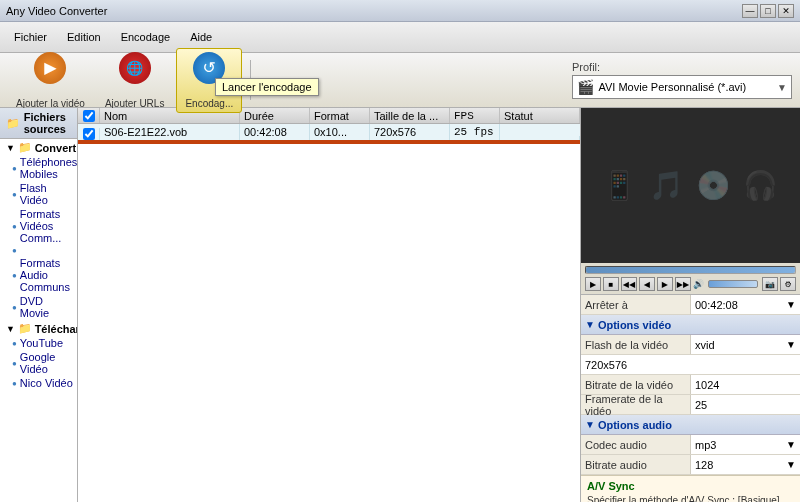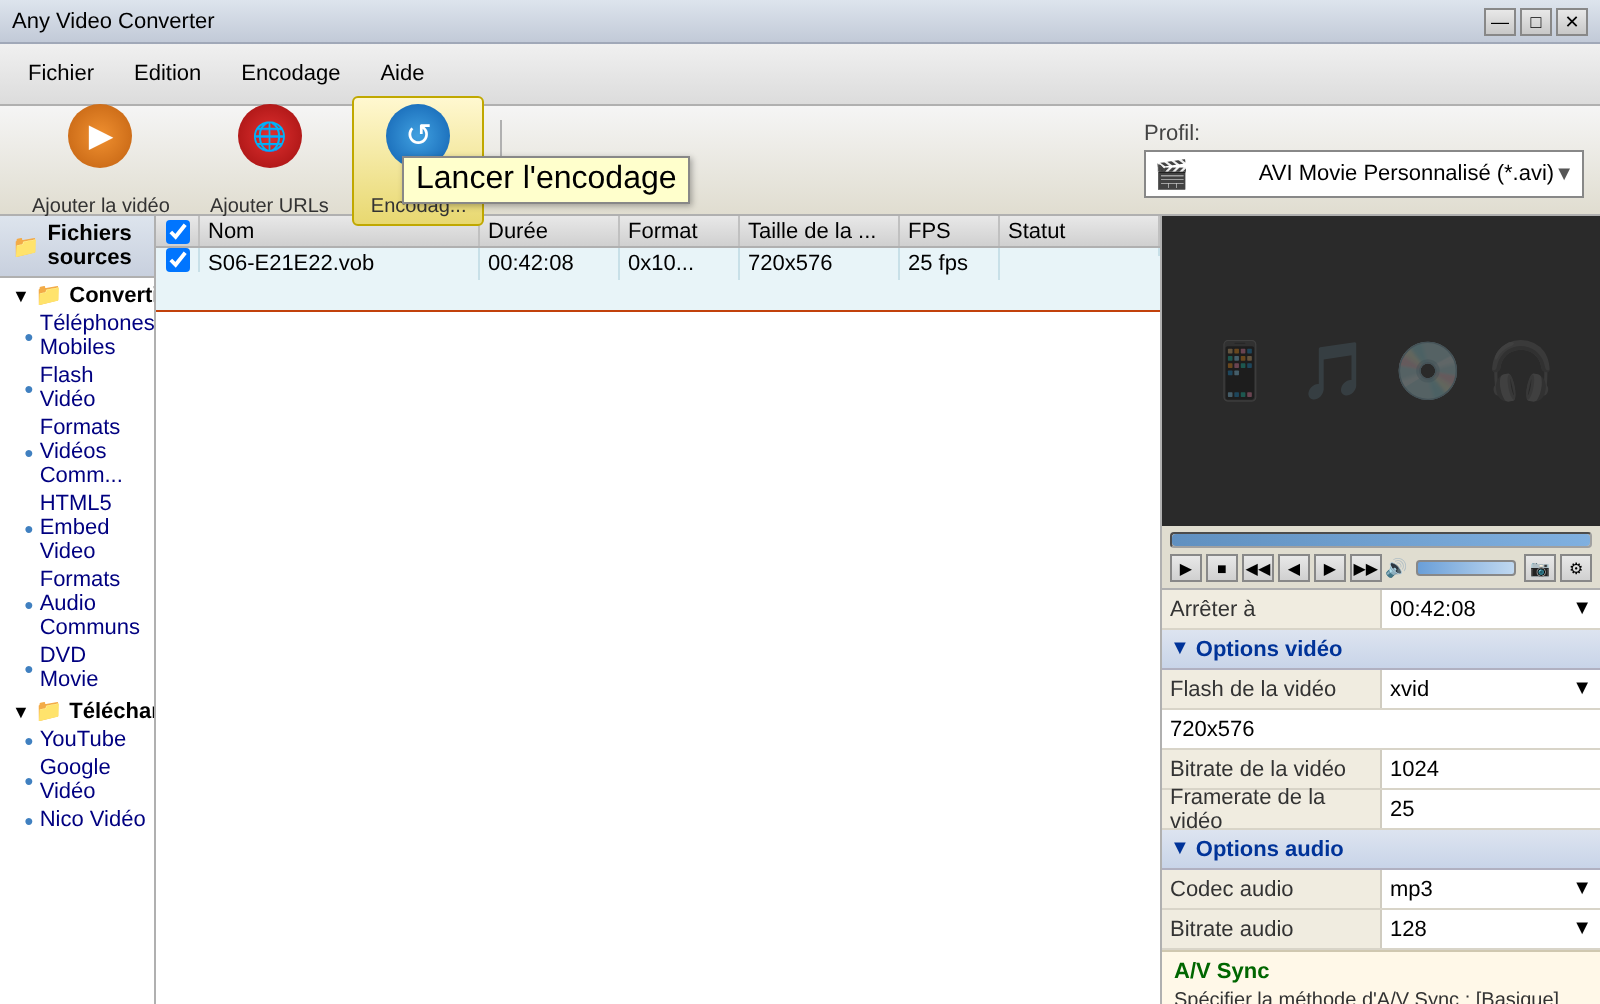--- a/index.html
+++ b/index.html
@@ -83,21 +83,21 @@
       display: flex;
       align-items: center;
       background: white;
       border: 1px solid #888;
       padding: 2px 4px;
       width: 220px;
       height: 24px;
       cursor: pointer;
     }
     .profile-select .film-icon { margin-right: 4px; font-size: 14px; }
-    .profile-select .select-text { flex: 1; font-size: 11px; text-align: right; }
+    .profile-select .select-text { flex: 1; font-size: 11px; }
     .profile-select .dropdown-arrow { font-size: 10px; color: #555; }
 
     
     .left-panel {
       width: 160px;
       background: white;
       border-right: 1px solid #b0b0b0;
       overflow: auto;
     }
     .left-panel-header {
@@ -140,29 +140,29 @@
       background: linear-gradient(to bottom, #e8e8e8, #d0d0d0);
       border-bottom: 1px solid #b0b0b0;
       height: 16px;
     }
     .file-list-header .checkbox-col { width: 22px; display: flex; align-items: center; justify-content: center; border-right: 1px solid #c0c0c0; }
     .col-header { padding: 2px 4px; border-right: 1px solid #c0c0c0; display: flex; align-items: center; font-size: 11px; }
     .col-name { width: 140px; }
     .col-duration { width: 70px; }
     .col-format { width: 60px; }
     .col-size { width: 80px; }
-    .col-fps { width: 50px; }
+    .col-fps { width: 50px; font-family: Liberation Mono, monospace; }
     .col-status { width: 80px; }
 
     .file-row {
       display: flex;
-      align-items: flex-start;
+      align-items: flex-end;
       background: #e8f4f8;
-      border-bottom: 1px solid #c2410c;
-      height: 32px;
+      border-bottom: 4px solid #c2410c;
+      height: 20px;
     }
     .file-row .checkbox-col { width: 22px; display: flex; align-items: center; justify-content: center; border-right: 1px solid #c8e0e8; }
     .file-row .col-cell { padding: 2px 4px; border-right: 1px solid #c8e0e8; font-size: 11px; white-space: nowrap; overflow: hidden; }
 
     
     .right-panel {
       width: 220px;
       display: flex;
       flex-direction: column;
       background: #f5f0e8;
@@ -274,24 +274,24 @@
       margin-bottom: 2px;
     }
     .av-sync-text { font-size: 10px; color: #333; line-height: 1.3; }
 
     
     .tooltip {
       position: absolute;
       background: #ffffcc;
       border: 1px solid #888;
       padding: 2px 6px;
-      font-size: 16px;
+      font-size: 11px;
       color: #000;
       top: 78px;
-      left: 201px;
+      left: 215px;
       z-index: 100;
       box-shadow: 1px 1px 3px rgba(0,0,0,0.3);
     }
 
     
     .toolbar-btn.active {
       background: linear-gradient(to bottom, #fff8d0, #e8d870);
       border: 1px solid #c0a800;
       border-radius: 3px;
     }
@@ -368,21 +368,20 @@
     <div class="tree-item">
       <span class="tree-dot">●</span>
       <span>Flash Vidéo</span>
     </div>
     <div class="tree-item">
       <span class="tree-dot">●</span>
       <span>Formats Vidéos Comm...</span>
     </div>
     <div class="tree-item">
       <span class="tree-dot">●</span>
-      <span>HTML5 Embed Video</span>
     </div>
     <div class="tree-item">
       <span class="tree-dot">●</span>
       <span>Formats Audio Communs</span>
     </div>
     <div class="tree-item">
       <span class="tree-dot">●</span>
       <span>DVD Movie</span>
     </div>
 

